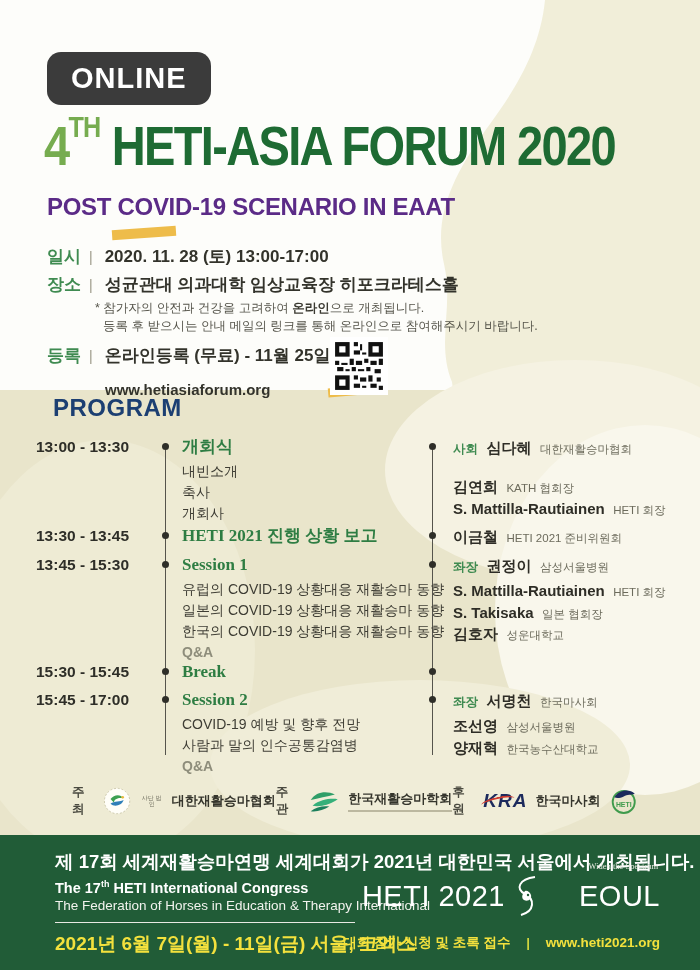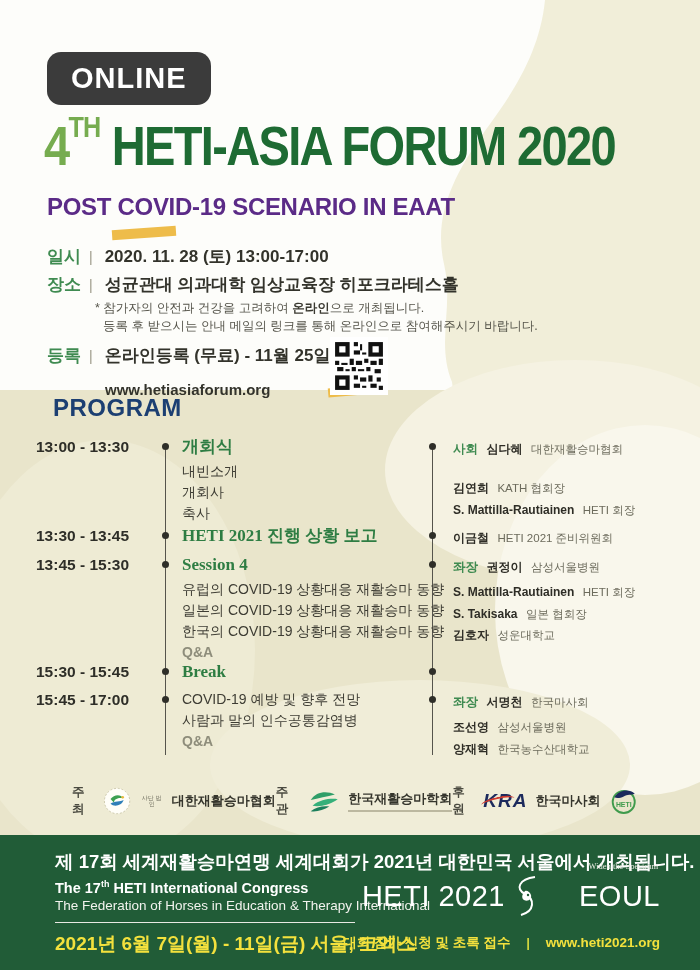--- a/index.html
+++ b/index.html
@@ -43,21 +43,21 @@
   .ptime{position:absolute;left:36px;top:0;font-size:15.5px;font-weight:bold;color:#2e2e28;white-space:nowrap;}
   .bullet{position:absolute;width:7px;height:7px;border-radius:50%;background:#2e2e28;top:5px;}
   .bullet.l{left:162px;} .bullet.r{left:429px;}
   .pcontent{position:absolute;left:182px;top:-2px;width:245px;}
   .ptitle{color:#2e7d43;font-weight:bold;font-size:17px;line-height:22px;margin-bottom:3px;white-space:nowrap;font-family:Liberation Serif, serif;}
   .pitem{font-size:14px;font-weight:500;color:#3e3d34;line-height:21px;white-space:nowrap;}
   .pqa{font-size:14px;font-weight:bold;color:#8e8d7b;line-height:21px;}
   .rcontent{position:absolute;left:453px;top:-1px;width:245px;}
   .role-line{line-height:21px;white-space:nowrap;}
   .prole{color:#3f8b51;font-weight:bold;font-size:12.5px;margin-right:4px;}
-  .pname{color:#2e2d26;font-weight:bold;font-size:12px;}
+  .pname{color:#2e2d26;font-weight:bold;font-size:15px;}
   .porg{color:#6c6b5c;font-size:11.5px;margin-left:4px;}
   .people{margin-top:0;}
   .people.gap{margin-top:17px;}
   .person{line-height:20.5px;white-space:nowrap;}
 
   
   .orgs{left:0;top:772px;width:700px;height:58px;display:flex;align-items:center;
         justify-content:space-between;padding:0 62px 0 72px;box-sizing:border-box;}
   .ogroup{display:flex;align-items:center;gap:8px;}
   .olabel{font-size:12.5px;color:#4a4a40;font-weight:bold;}
@@ -170,22 +170,22 @@
   <div class="vline l"></div>
   <div class="vline r"></div>
 
   <div class="prow" style="top:8px;">
     <div class="ptime">13:00 - 13:30</div>
     <span class="bullet l"></span>
     <span class="bullet r"></span>
     <div class="pcontent">
       <div class="ptitle">개회식</div>
       <div class="pitem">내빈소개</div>
+      <div class="pitem">축사</div>
       <div class="pitem">개회사</div>
-      <div class="pitem">축사</div>
     </div>
     <div class="rcontent">
       <div class="role-line">
         <span class="prole">사회</span>
         <span class="pname">심다혜</span>
         <span class="porg">대한재활승마협회</span>
       </div>
       <div class="people gap">
         <div class="person">
           <span class="pname">김연희</span>
@@ -210,21 +210,21 @@
         <span class="porg">HETI 2021 준비위원회</span>
       </div>
     </div>
   </div>
 
   <div class="prow" style="top:126px;">
     <div class="ptime">13:45 - 15:30</div>
     <span class="bullet l"></span>
     <span class="bullet r"></span>
     <div class="pcontent">
-      <div class="ptitle">Session 4</div>
+      <div class="ptitle">Session 1</div>
       <div class="pitem">유럽의 COVID-19 상황대응 재활승마 동향</div>
       <div class="pitem">일본의 COVID-19 상황대응 재활승마 동향</div>
       <div class="pitem">한국의 COVID-19 상황대응 재활승마 동향</div>
       <div class="pqa">Q&amp;A</div>
     </div>
     <div class="rcontent">
       <div class="role-line">
         <span class="prole">좌장</span>
         <span class="pname">권정이</span>
         <span class="porg">삼성서울병원</span>
@@ -250,20 +250,21 @@
     <div class="pcontent">
       <div class="ptitle">Break</div>
     </div>
   </div>
 
   <div class="prow" style="top:261px;">
     <div class="ptime">15:45 - 17:00</div>
     <span class="bullet l"></span>
     <span class="bullet r"></span>
     <div class="pcontent">
+      <div class="ptitle">Session 2</div>
       <div class="pitem">COVID-19 예방 및 향후 전망</div>
       <div class="pitem">사람과 말의 인수공통감염병</div>
       <div class="pqa">Q&amp;A</div>
     </div>
     <div class="rcontent">
       <div class="role-line">
         <span class="prole">좌장</span>
         <span class="pname">서명천</span>
         <span class="porg">한국마사회</span>
       </div>

